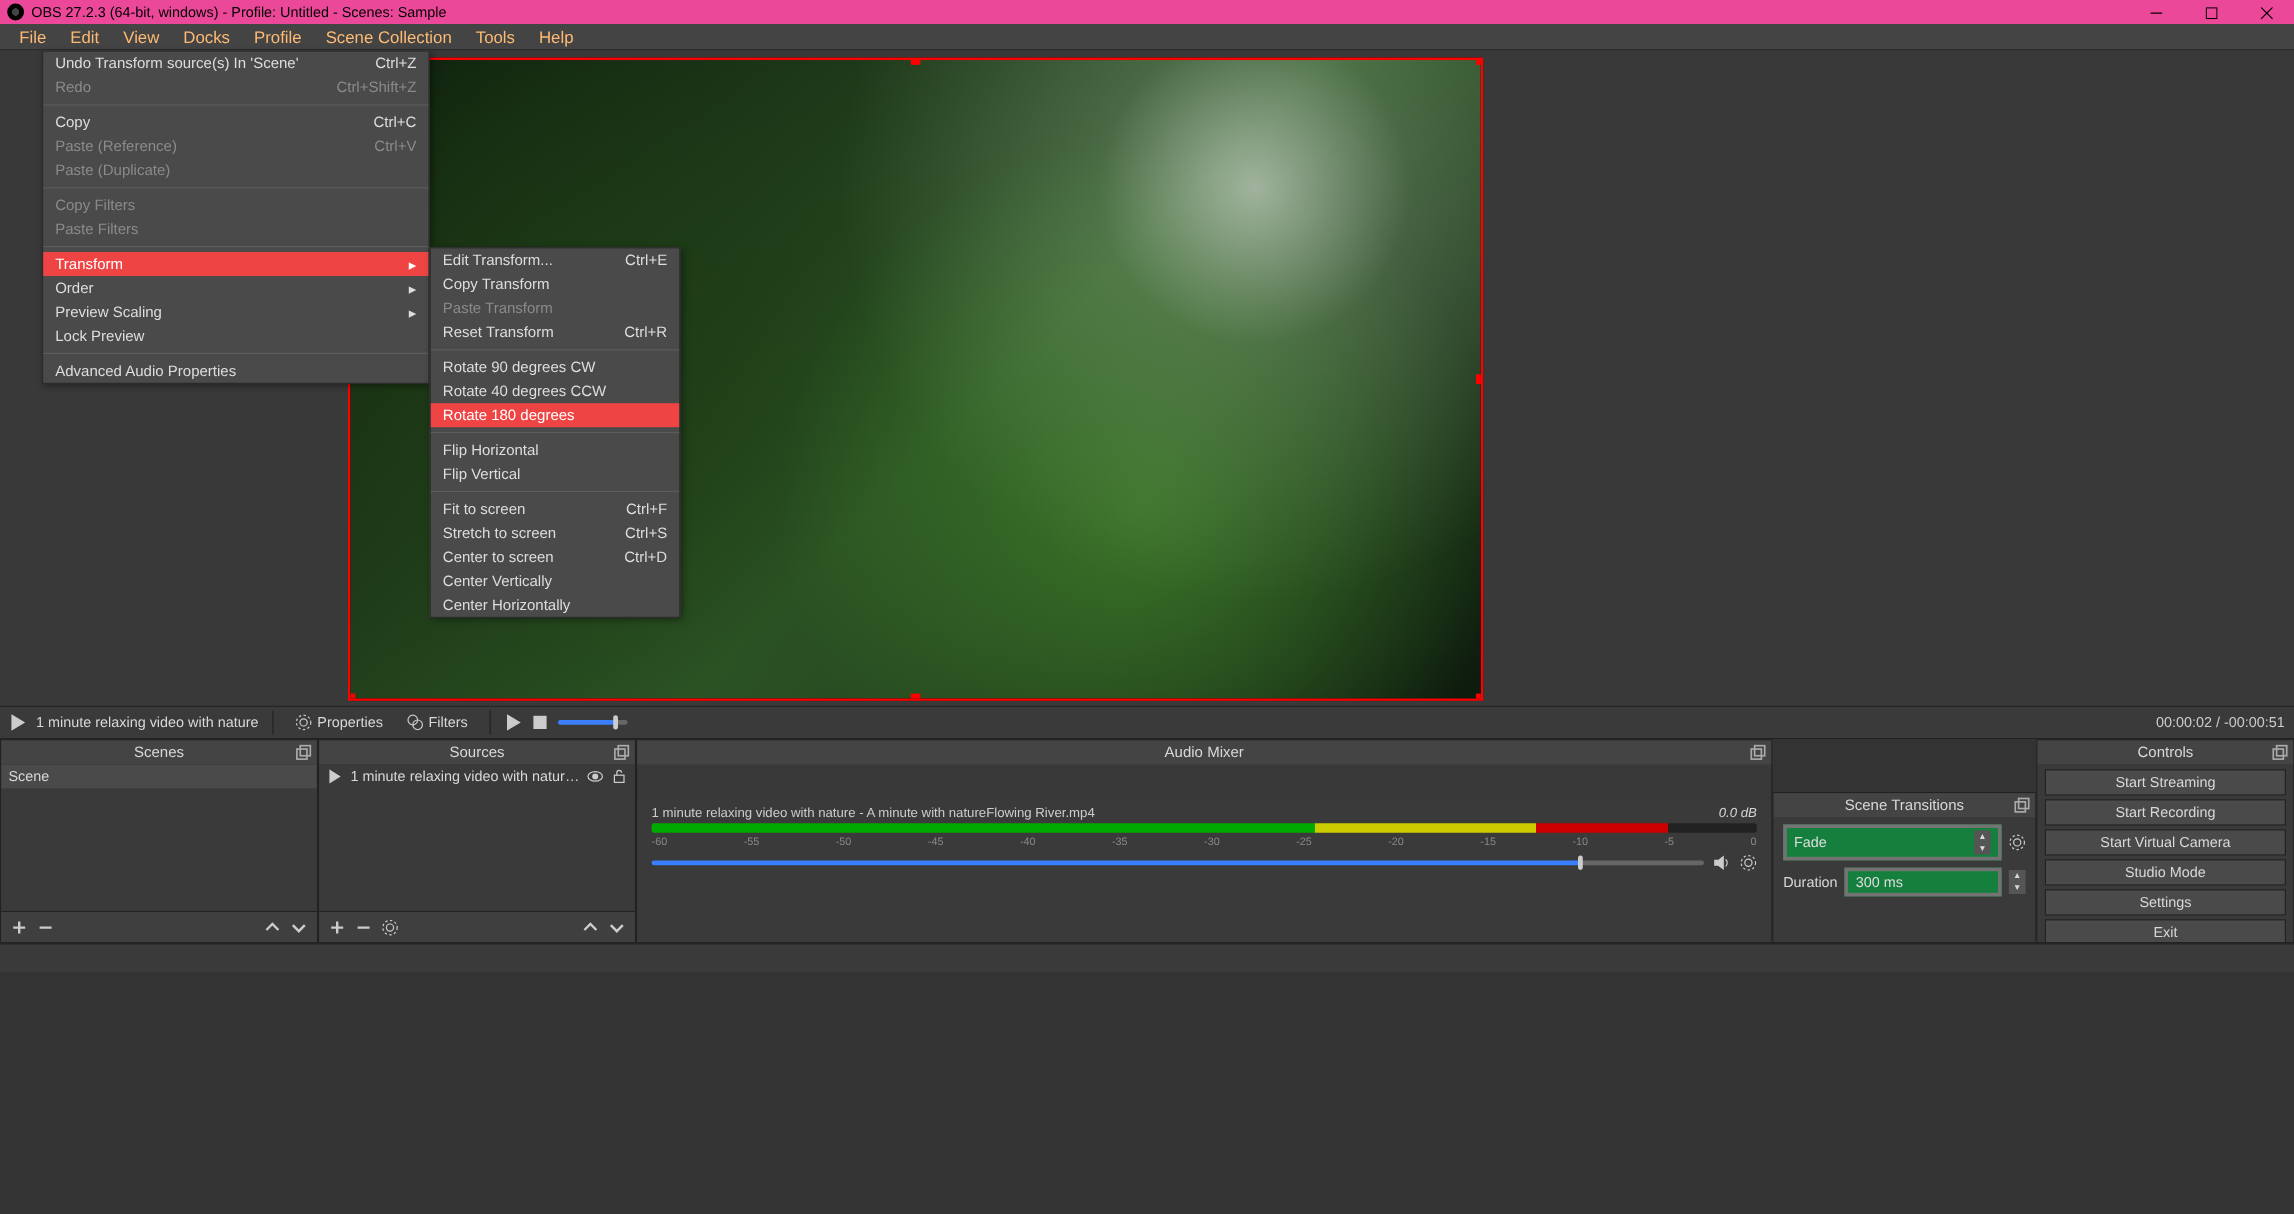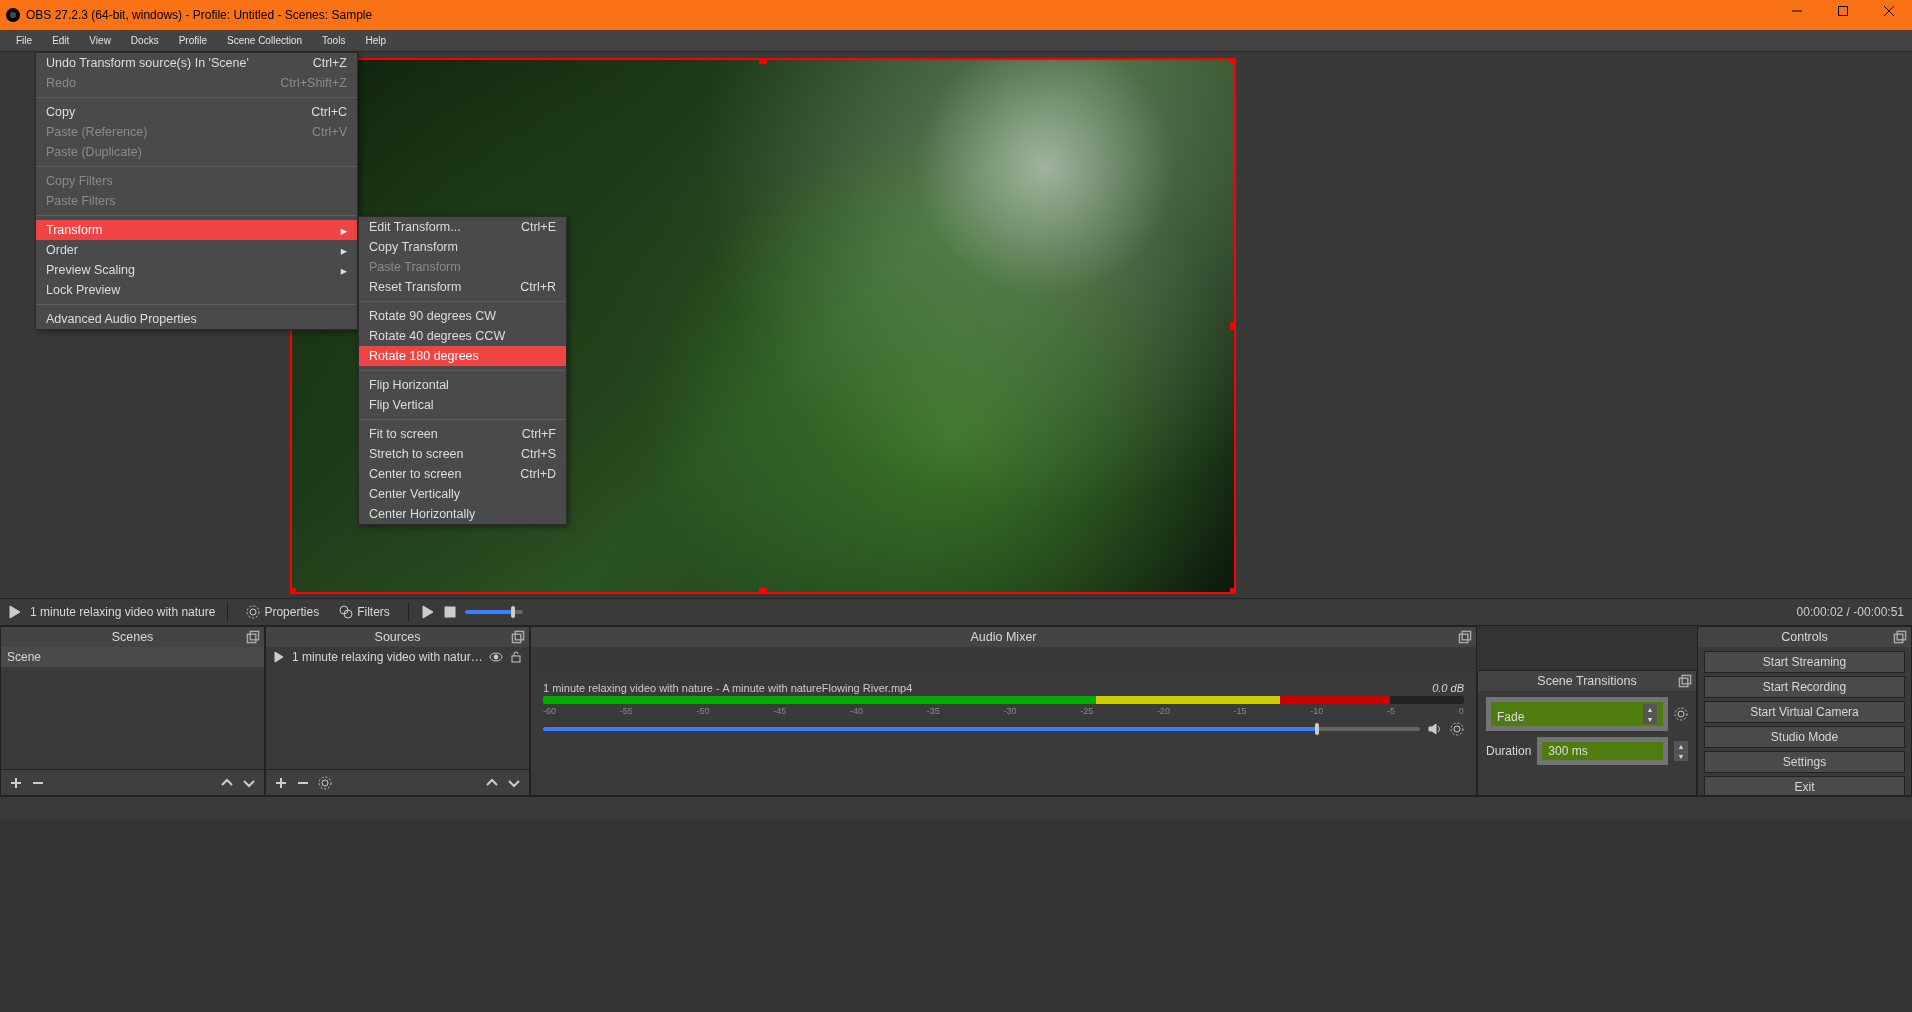--- a/index.html
+++ b/index.html
@@ -1,28 +1,28 @@
 <!DOCTYPE html>
 <html><head>
 <meta charset="utf-8">
 <style>
 * { margin: 0; padding: 0; box-sizing: border-box; font-family: "Segoe UI", Arial, sans-serif; }
 html, body { width: 1912px; height: 1012px; background: #333; color: #d8d8d8; font-size: 13px; overflow: hidden; user-select: none; }
 
 
-.titlebar { height: 30px; background: #f97316; color: #000; display: flex; align-items: center; padding: 0 6px; position: relative; }
+.titlebar { height: 20px; background: #ec4899; color: #000; display: flex; align-items: center; padding: 0 6px; position: relative; }
 .titlebar .obs-logo { width: 14px; height: 14px; border-radius: 50%; background: radial-gradient(circle,#444 30%,#000 32%,#000 100%); margin-right: 6px; }
 .titlebar .title { font-size: 12px; }
 .titlebar .win-ctrls { position: absolute; right: 0; top: 0; display: flex; }
 .titlebar .win-ctrls div { width: 46px; height: 22px; display: flex; align-items: center; justify-content: center; cursor: pointer; }
 .titlebar .win-ctrls svg { width: 10px; height: 10px; stroke: #000; stroke-width: 1; fill: none; }
 
 
 .menubar { height: 22px; background: #444; display: flex; align-items: center; padding-left: 6px; border-bottom: 1px solid #2a2a2a; }
-.menubar .mitem { padding: 2px 10px; font-size: 10px; color: #e5e5e5; cursor: pointer; }
+.menubar .mitem { padding: 2px 10px; font-size: 14px; color: #fdba74; cursor: pointer; }
 
 
 .main-area { position: relative; height: 546px; background: #393939; }
 .preview-canvas { position: absolute; left: 290px; top: 6px; width: 946px; height: 536px; background: #111; border: 2px solid red; overflow: hidden; }
 .preview-canvas .img { position:absolute; inset:0; background:
   radial-gradient(circle at 80% 20%, rgba(255,255,255,0.55) 0%, rgba(255,255,255,0.15) 15%, transparent 40%),
   radial-gradient(circle at 70% 70%, rgba(60,120,40,0.9) 0%, transparent 40%),
   radial-gradient(circle at 20% 50%, rgba(30,60,20,0.8) 0%, transparent 50%),
   linear-gradient(135deg,#0b1a0b 0%,#1e3a1a 30%,#2f5a28 55%,#0d1a0d 100%);
 }
@@ -72,21 +72,21 @@
 .mixer-title { font-size:11px; color:#ccc; }
 .mixer-db-row { display:flex; justify-content:flex-end; font-size:11px;font-style:italic; }
 .vu { height:8px; background:linear-gradient(to right,#0a0 0%,#0a0 60%,#cc0 60%,#cc0 80%,#c00 80%,#c00 92%,#222 92%); border-radius:2px; margin-top:2px; }
 .vu-scale { display:flex; justify-content:space-between; font-size:9px; color:#888; margin-top:2px; }
 .vol-row { display:flex; align-items:center; gap:8px; margin-top:6px; }
 .vol-track { flex:1; height:4px; background:linear-gradient(to right,#3a7fff 0% 88%,#666 88% 100%); border-radius:2px; position:relative; }
 .vol-track .thumb { position:absolute; left:88%; top:-4px; width:4px; height:12px; background:#ccc; border-radius:2px; }
 
 .tr-body { padding:6px 8px; font-size:12px; }
 .tr-row { display:flex; align-items:center; gap:6px; margin-bottom:6px; }
-.tr-select { flex:1; background:#4d7c0f; border:5px solid #737373; padding:2px 6px; font-size:12px; color:#ddd; display:flex; align-items:flex-end; justify-content:space-between; }
+.tr-select { flex:1; background:#15803d; border:3px solid #737373; padding:2px 6px; font-size:12px; color:#ddd; display:flex; align-items:center; justify-content:space-between; }
 .tr-spin { display:flex; flex-direction:column; }
 .tr-spin div { width:14px; height:10px; background:#555; display:flex; align-items:center; justify-content:center; font-size:7px; cursor:pointer; }
 
 .controls-body { padding:4px 6px; display:flex; flex-direction:column; gap:3px; }
 .ctl-btn { background:#4a4a4a; border:1px solid #222; padding:3px 0; text-align:center; font-size:12px; cursor:pointer; }
 
 
 .ico { width:14px; height:14px; display:inline-flex; align-items:center; justify-content:center; }
 .ico svg { width:14px; height:14px; stroke:#ccc; fill:#ccc; }
 

